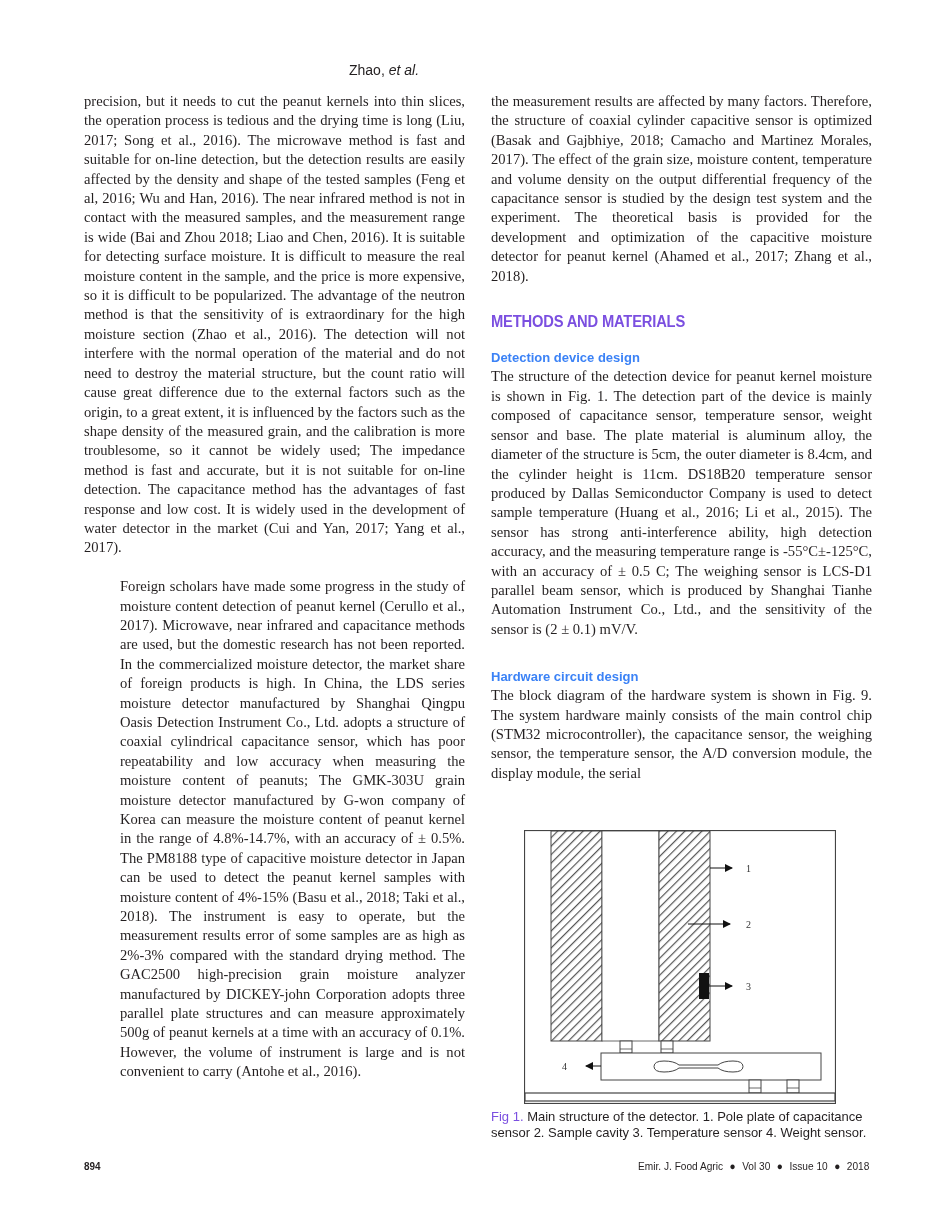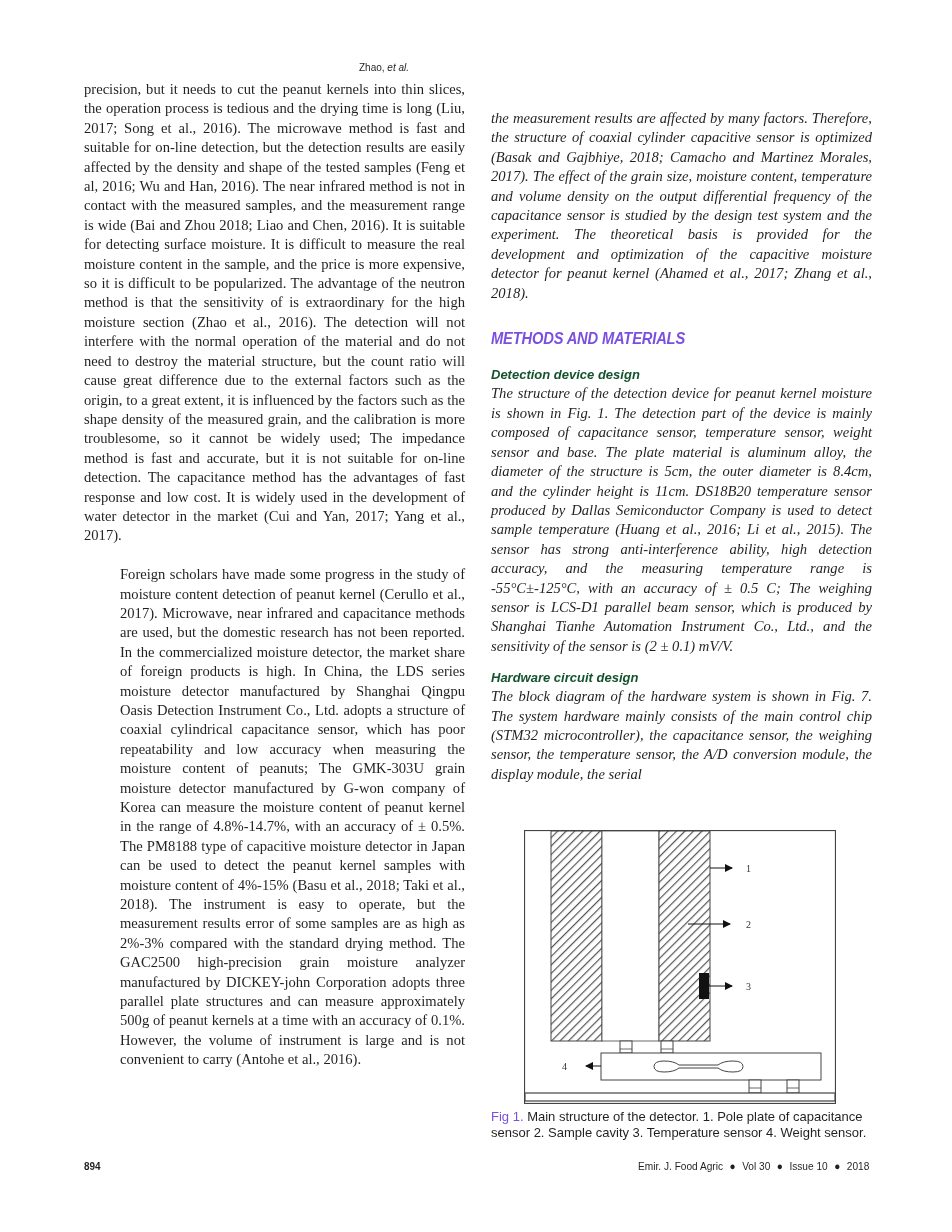--- a/index.html
+++ b/index.html
@@ -1,40 +1,40 @@
 <!DOCTYPE html>
 <html><head>
   <meta charset="utf-8">
   <style>
     html, body { margin: 0; padding: 0; background: #ffffff; }
     body { width: 952px; height: 1232px; position: relative; overflow: hidden; color: #231f20; }
     .running-head {
       position: absolute; left: 0; top: 62px; width: 768px; text-align: center;
-      font-family: "Liberation Sans", sans-serif; font-size: 10px; color: #231f20;
+      font-family: "Liberation Sans", sans-serif; font-size: 14px; color: #231f20;
     }
     .running-head i { font-style: italic; }
     .col {
-      position: absolute; top: 80px; width: 381px;
+      position: absolute; top: 92px; width: 381px;
       font-family: "Liberation Serif", serif; font-size: 14.6px; line-height: 19.4px;
       text-align: justify; color: #231f20;
     }
     .col-left { left: 84px; }
-    .col-right { left: 491px; top: 109px; font-style: italic; }
+    .col-right { left: 491px; top: 92px; }
     .col p { margin: 0; }
     .col p + p { margin-top: 19.4px; margin-left: 36px; }
     .section-heading {
       font-family: "Liberation Sans", sans-serif; font-weight: bold;
       font-size: 16px; color: #7b4fe0; letter-spacing: -0.2px;
       margin: 26px 0 18px 0; transform: scaleX(0.92); transform-origin: left;
     }
     .sub-heading {
       font-family: "Liberation Sans", sans-serif; font-weight: bold;
-      font-size: 13px; line-height: 18px; color: #14532d; margin: 0;
+      font-size: 13px; line-height: 18px; color: #3b82f6; margin: 0;
     }
-    .sub-heading.second { margin-top: 13px; }
+    .sub-heading.second { margin-top: 29px; }
     .figure {
       position: absolute; left: 524px; top: 830px; width: 312px; height: 274px;
     }
     .caption {
       position: absolute; left: 491px; top: 1109px; width: 390px;
       font-family: "Liberation Sans", sans-serif; font-size: 13px; line-height: 15.5px; color: #231f20;
     }
     .caption .fig-label { color: #7b4fe0; }
     .footer {
       position: absolute; top: 1160px; left: 84px; width: 785px;
@@ -56,21 +56,21 @@
   <p>precision, but it needs to cut the peanut kernels into thin slices, the operation process is tedious and the drying time is long (Liu, 2017; Song et al., 2016). The microwave method is fast and suitable for on-line detection, but the detection results are easily affected by the density and shape of the tested samples (Feng et al, 2016; Wu and Han, 2016). The near infrared method is not in contact with the measured samples, and the measurement range is wide (Bai and Zhou 2018; Liao and Chen, 2016). It is suitable for detecting surface moisture. It is difficult to measure the real moisture content in the sample, and the price is more expensive, so it is difficult to be popularized. The advantage of the neutron method is that the sensitivity of is extraordinary for the high moisture section (Zhao et al., 2016). The detection will not interfere with the normal operation of the material and do not need to destroy the material structure, but the count ratio will cause great difference due to the external factors such as the origin, to a great extent, it is influenced by the factors such as the shape density of the measured grain, and the calibration is more troublesome, so it cannot be widely used; The impedance method is fast and accurate, but it is not suitable for on-line detection. The capacitance method has the advantages of fast response and low cost. It is widely used in the development of water detector in the market (Cui and Yan, 2017; Yang et al., 2017).</p>
   <p>Foreign scholars have made some progress in the study of moisture content detection of peanut kernel (Cerullo et al., 2017). Microwave, near infrared and capacitance methods are used, but the domestic research has not been reported. In the commercialized moisture detector, the market share of foreign products is high. In China, the LDS series moisture detector manufactured by Shanghai Qingpu Oasis Detection Instrument Co., Ltd. adopts a structure of coaxial cylindrical capacitance sensor, which has poor repeatability and low accuracy when measuring the moisture content of peanuts; The GMK-303U grain moisture detector manufactured by G-won company of Korea can measure the moisture content of peanut kernel in the range of 4.8%-14.7%, with an accuracy of ± 0.5%. The PM8188 type of capacitive moisture detector in Japan can be used to detect the peanut kernel samples with moisture content of 4%-15% (Basu et al., 2018; Taki et al., 2018). The instrument is easy to operate, but the measurement results error of some samples are as high as 2%-3% compared with the standard drying method. The GAC2500 high-precision grain moisture analyzer manufactured by DICKEY-john Corporation adopts three parallel plate structures and can measure approximately 500g of peanut kernels at a time with an accuracy of 0.1%. However, the volume of instrument is large and is not convenient to carry (Antohe et al., 2016).</p>
 </div>
 
 <div class="col col-right">
   <p>the measurement results are affected by many factors. Therefore, the structure of coaxial cylinder capacitive sensor is optimized (Basak and Gajbhiye, 2018; Camacho and Martinez Morales, 2017). The effect of the grain size, moisture content, temperature and volume density on the output differential frequency of the capacitance sensor is studied by the design test system and the experiment. The theoretical basis is provided for the development and optimization of the capacitive moisture detector for peanut kernel (Ahamed et al., 2017; Zhang et al., 2018).</p>
   <div class="section-heading">METHODS AND MATERIALS</div>
   <div class="sub-heading">Detection device design</div>
   <p>The structure of the detection device for peanut kernel moisture is shown in Fig. 1. The detection part of the device is mainly composed of capacitance sensor, temperature sensor, weight sensor and base. The plate material is aluminum alloy, the diameter of the structure is 5cm, the outer diameter is 8.4cm, and the cylinder height is 11cm. DS18B20 temperature sensor produced by Dallas Semiconductor Company is used to detect sample temperature (Huang et al., 2016; Li et al., 2015). The sensor has strong anti-interference ability, high detection accuracy, and the measuring temperature range is -55°C±-125°C, with an accuracy of ± 0.5 C; The weighing sensor is LCS-D1 parallel beam sensor, which is produced by Shanghai Tianhe Automation Instrument Co., Ltd., and the sensitivity of the sensor is (2 ± 0.1) mV/V.</p>
   <div class="sub-heading second">Hardware circuit design</div>
-  <p>The block diagram of the hardware system is shown in Fig. 7. The system hardware mainly consists of the main control chip (STM32 microcontroller), the capacitance sensor, the weighing sensor, the temperature sensor, the A/D conversion module, the display module, the serial</p>
+  <p>The block diagram of the hardware system is shown in Fig. 9. The system hardware mainly consists of the main control chip (STM32 microcontroller), the capacitance sensor, the weighing sensor, the temperature sensor, the A/D conversion module, the display module, the serial</p>
 </div>
 
 <div class="figure">
   <svg width="312" height="274" viewBox="0 0 312 274" xmlns="http://www.w3.org/2000/svg">
     <defs>
       <pattern id="hatch" patternUnits="userSpaceOnUse" width="6" height="6" patternTransform="rotate(45)">
         <rect width="6" height="6" fill="#ffffff"></rect>
         <line x1="0" y1="0" x2="0" y2="6" stroke="#555" stroke-width="2.4"></line>
       </pattern>
       <marker id="arrow" markerWidth="8" markerHeight="8" refX="7" refY="4" orient="auto">

